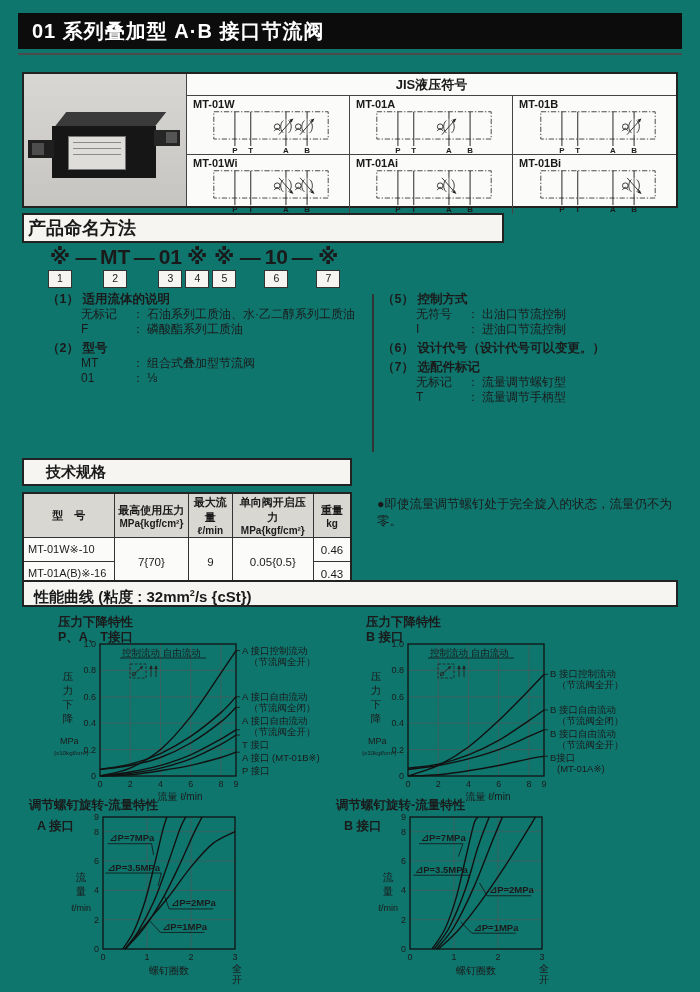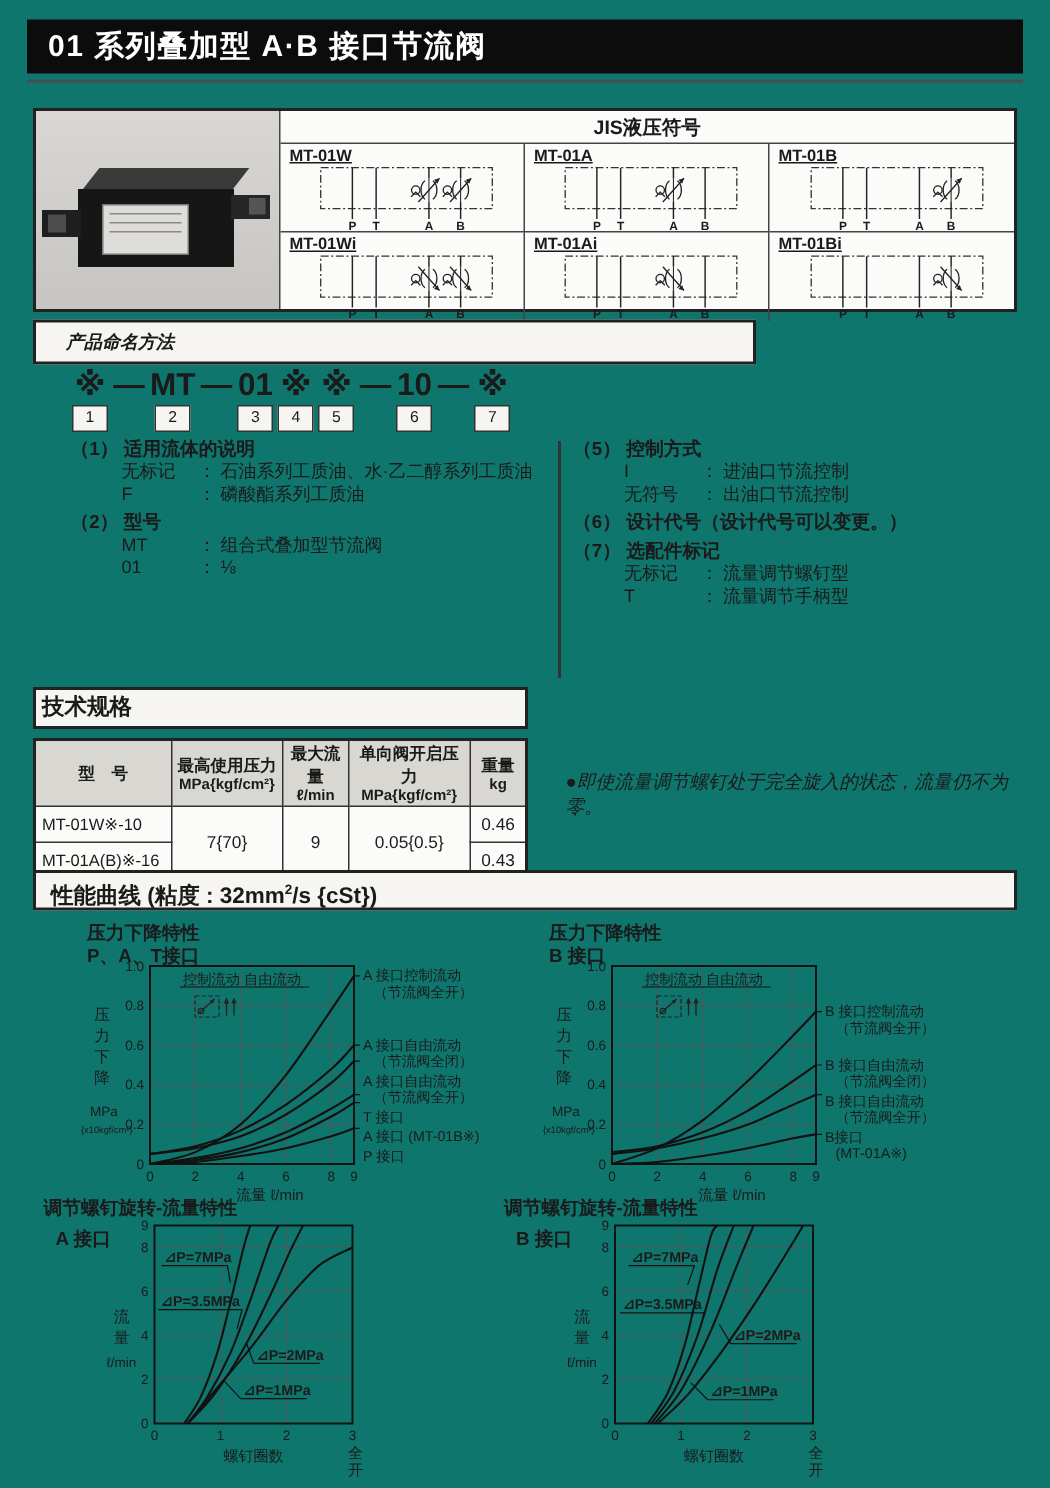--- a/index.html
+++ b/index.html
@@ -15,37 +15,37 @@
   
   .jis{left:22px;top:72px;width:656px;height:136px;border:2px solid #222;background:#fbfbf9;display:flex;}
   .jis-photo{width:162px;border-right:1px solid #444;position:relative;
              background:linear-gradient(#d8d7d4,#c6c5c2);overflow:hidden;}
   .jis-right{flex:1;display:flex;flex-direction:column;}
   .jis-head{height:21px;border-bottom:1px solid #444;text-align:center;font-weight:bold;font-size:13px;line-height:21px;}
   .jis-rows{flex:1;display:grid;grid-template-columns:1fr 1fr 1fr;grid-template-rows:1fr 1fr;}
   .jis-cell{border-right:1px solid #444;border-bottom:1px solid #444;padding:2px 0 0 6px;position:relative;}
   .jis-cell:nth-child(3n){border-right:none;}
   .jis-cell:nth-child(n+4){border-bottom:none;}
-  .jis-cell .lbl{font-size:11px;font-weight:bold;text-decoration:underline;}
+  .jis-cell .lbl{font-size:11px;font-weight:bold;}
   .jis-cell svg{display:block;margin:0 auto;}
 
   
   .v-top{left:36px;top:38px;width:100px;height:16px;background:#3a3a3a;transform:skewX(-38deg);}
   .v-front{left:28px;top:52px;width:104px;height:52px;background:#161616;}
   .v-label{left:44px;top:62px;width:58px;height:34px;background:#deddda;border:1px solid #777;}
   .v-line{height:1px;background:#8a8a8a;margin:5px 4px 0 4px;}
   .v-stud-l{left:4px;top:66px;width:26px;height:18px;background:#1f1f1f;}
   .v-nut-l{left:8px;top:69px;width:12px;height:12px;background:#4d4d4d;}
   .v-stud-r{left:130px;top:56px;width:26px;height:16px;background:#262626;}
   .v-nut-r{left:142px;top:58px;width:11px;height:11px;background:#555;}
 
   
   .sec-box{border:2px solid #222;background:#f6f5f2;font-weight:bold;}
-  #naming-box{left:22px;top:213px;width:482px;height:30px;font-size:12px;line-height:26px;padding-left:20px;font-style:italic;}
-  #spec-box{left:22px;top:458px;width:330px;height:28px;font-size:15px;line-height:24px;padding-left:4px;}
+  #naming-box{left:22px;top:213px;width:482px;height:30px;font-size:18px;line-height:26px;padding-left:4px;}
+  #spec-box{left:22px;top:458px;width:330px;height:28px;font-size:15px;line-height:24px;padding-left:22px;}
   #usage-box{left:375px;top:458px;width:303px;height:28px;font-size:15px;line-height:24px;padding-left:12px;}
   #curves-box{left:22px;top:580px;width:656px;height:27px;font-size:15px;line-height:23px;padding-left:10px;}
   #curves-box sup{font-size:9px;}
 
   
   #code-row{left:48px;top:246px;display:flex;align-items:flex-start;}
   .seg{display:flex;flex-direction:column;align-items:center;margin-right:3px;}
   .seg-t{font-size:21px;font-weight:bold;line-height:22px;white-space:pre;}
   .seg-b{width:22px;height:16px;border:1.5px solid #333;font-size:10.5px;text-align:center;line-height:15px;margin-top:2px;background:#f6f5f2;}
   .seg-b.empty{border:none;background:none;}
@@ -61,21 +61,21 @@
 
   
   #spec-table{left:22px;top:492px;width:330px;border-collapse:collapse;background:#fbfbf9;
               border:2px solid #222;font-size:11px;}
   #spec-table th,#spec-table td{border:1px solid #333;text-align:center;padding:1px 2px;}
   #spec-table th{background:#d8d7d2;font-weight:bold;height:38px;}
   #spec-table .h2{font-size:10px;font-weight:bold;}
   #spec-table td{height:21px;font-size:11.5px;}
   #spec-table td.model{text-align:left;padding-left:4px;font-size:11px;}
 
-  #usage-note{left:377px;top:513px;width:302px;font-size:12.5px;line-height:17px;font-style:italic;}
+  #usage-note{left:377px;top:496px;width:302px;font-size:12.5px;line-height:17px;}
 
   
   .chart{position:absolute;width:335px;height:195px;}
   #chA{left:30px;top:610px;} #chB{left:338px;top:610px;}
   #chC{left:25px;top:797px;} #chD{left:332px;top:797px;}
   svg text{font-family:"Liberation Sans","DejaVu Sans",sans-serif;fill:#1a1a1a;}
 </style>
 </head>
 <body>
 
@@ -310,22 +310,22 @@
         <div class="nm-head">（2） 型号</div>
         <div class="nm-line"><div class="nm-k" style="display: inline-block;">MT</div><span class="nm-sep">：</span><span>组合式叠加型节流阀</span></div>
       </div>
       <div class="nm-item">
         <div class="nm-line"><div class="nm-k" style="display: inline-block;">01</div><span class="nm-sep">：</span><span>⅛</span></div>
       </div>
     </div>
   <div class="abs" id="nm-right">
       <div class="nm-item">
         <div class="nm-head">（5） 控制方式</div>
+        <div class="nm-line"><div class="nm-k" style="display: inline-block;">无符号</div><span class="nm-sep">：</span><span>出油口节流控制</span></div>
         <div class="nm-line"><div class="nm-k" style="display: inline-block;">I</div><span class="nm-sep">：</span><span>进油口节流控制</span></div>
-        <div class="nm-line"><div class="nm-k" style="display: inline-block;">无符号</div><span class="nm-sep">：</span><span>出油口节流控制</span></div>
       </div>
       <div class="nm-item">
         <div class="nm-head">（6） 设计代号（设计代号可以变更。）</div>
       </div>
       <div class="nm-item">
         <div class="nm-head">（7） 选配件标记</div>
         <div class="nm-line"><div class="nm-k" style="display: inline-block;">无标记</div><span class="nm-sep">：</span><span>流量调节螺钉型</span></div>
         <div class="nm-line"><div class="nm-k" style="display: inline-block;">T</div><span class="nm-sep">：</span><span>流量调节手柄型</span></div>
       </div>
     </div>

